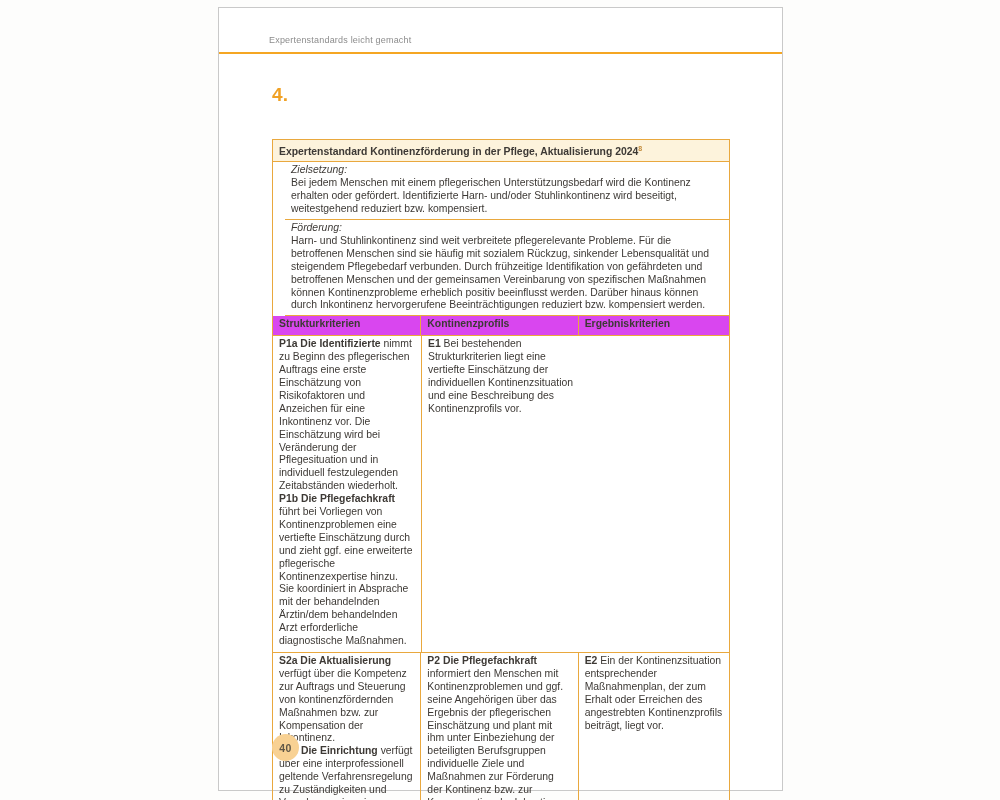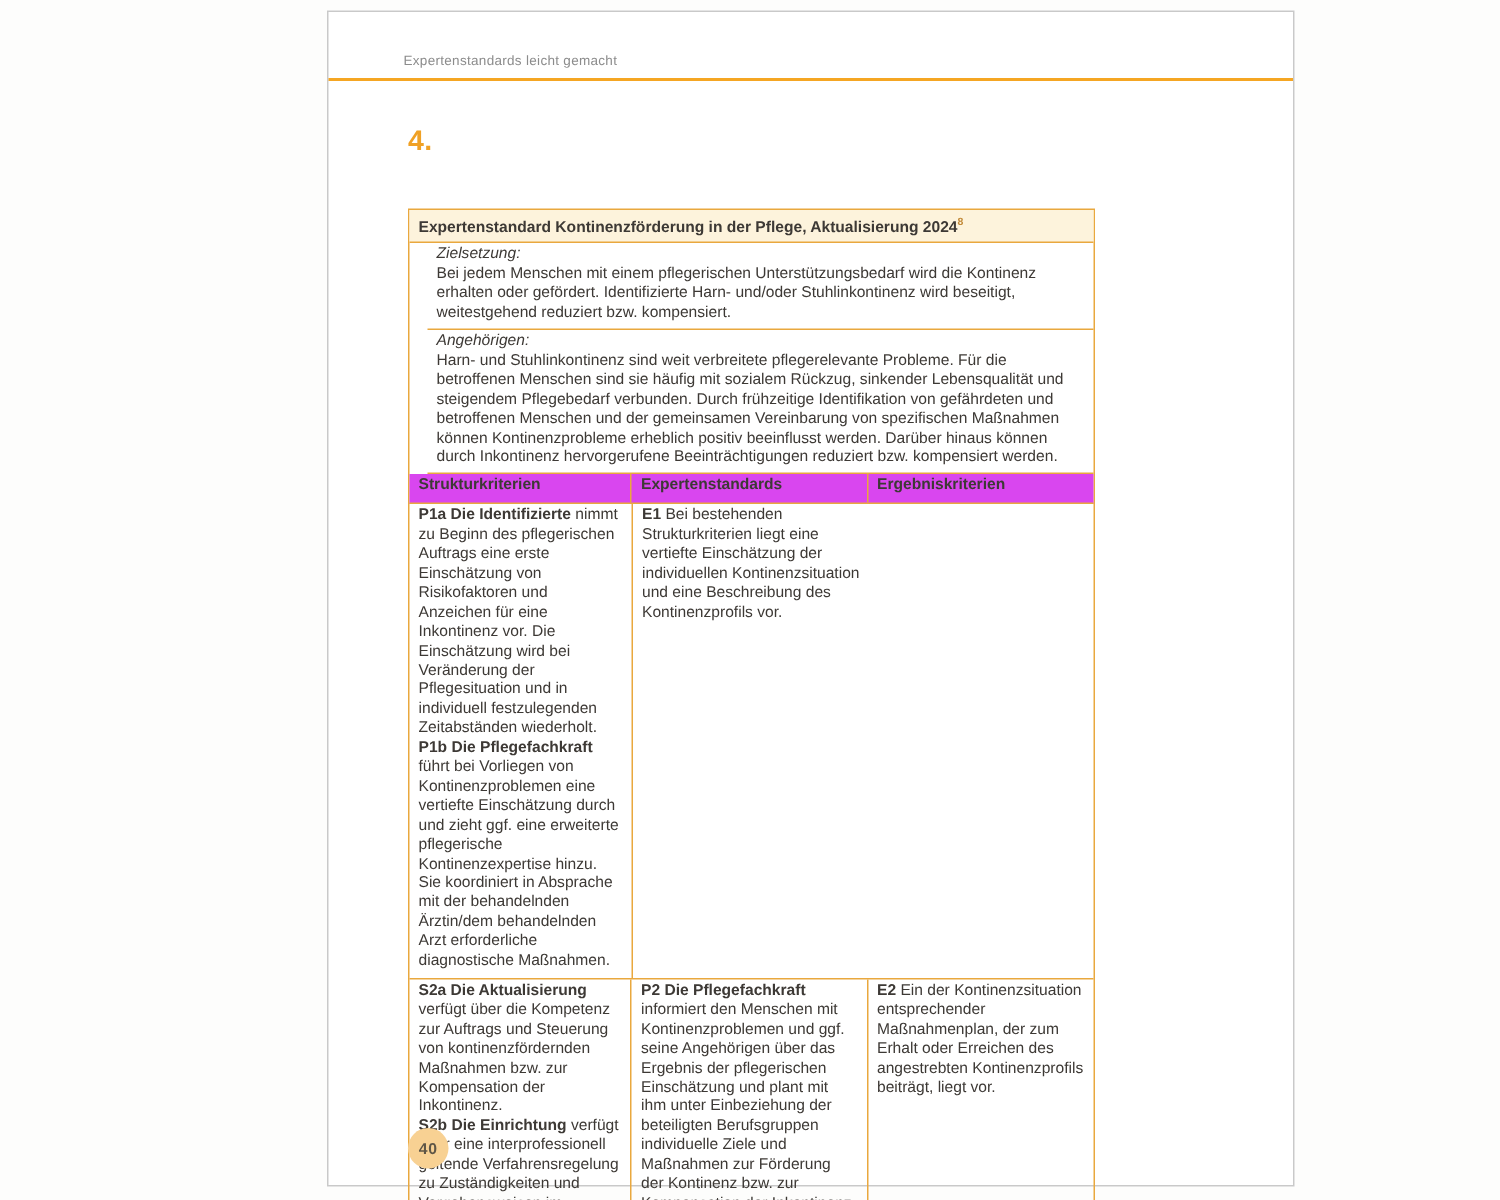--- a/index.html
+++ b/index.html
@@ -2,21 +2,21 @@
 <html lang="de"><head>
 <meta charset="utf-8">
 <style>
   * { margin: 0; padding: 0; box-sizing: border-box; }
   html, body { width: 1000px; height: 800px; background: #ffffff; overflow: hidden; }
   body { font-family: "Liberation Sans", "DejaVu Sans", sans-serif; color: #3d3935; }
 
   .canvas { position: relative; width: 1000px; height: 800px; background: #fdfdfc; }
 
   .page {
-    position: absolute; left: 218px; top: 7px; width: 645px; height: 784px;
+    position: absolute; left: 218px; top: 7px; width: 565px; height: 784px;
     background: #ffffff; border: 1px solid #c9c9c9;
   }
 
   .running-head {
     height: 46px; display: flex; align-items: flex-end;
     padding: 0 0 7px 50px;
     border-bottom: 2px solid #f5a623;
   }
   .running-head span { font-size: 9px; letter-spacing: 0.2px; color: #8c8c8c; }
 
@@ -48,21 +48,21 @@
   .t-cols .t-col:nth-child(2) { width: 158px; }
   .t-cols .t-col:nth-child(3) { width: 152px; }
   .t-row { border-bottom: 1px solid #e9a83e; }
   .t-row:last-child { border-bottom: none; }
   .t-row .t-col p { margin: 0; }
   .row-1 .t-col { min-height: 211px; }
   .row-2 .t-col { min-height: 206px; }
   b.lead { font-weight: bold; }
 
   .page-number-badge {
-    position: absolute; left: 53px; top: 744px;
+    position: absolute; left: 53px; top: 726px;
     width: 27px; height: 27px; border-radius: 50%;
     background: #f8d193; color: #5f5646;
     display: flex; align-items: center; justify-content: center;
     font-size: 10.5px; font-weight: bold; letter-spacing: 0.5px;
   }
 </style>
 </head>
 <body>
 
 <div class="canvas">
@@ -81,27 +81,27 @@
       <div class="t-title">
         <span>Expertenstandard Kontinenzförderung in der Pflege, Aktualisierung 2024</span><sup>8</sup>
       </div>
 
       <div class="t-block">
         <span class="lbl">Zielsetzung:</span>
         <span>Bei jedem Menschen mit einem pflegerischen Unterstützungsbedarf wird die Kontinenz erhalten oder gefördert. Identifizierte Harn- und/oder Stuhlinkontinenz wird beseitigt, weitestgehend reduziert bzw. kompensiert.</span>
       </div>
 
       <div class="t-block">
-        <span class="lbl">Angehörigen:</span>
+        <span class="lbl">Förderung:</span>
         <span>Harn- und Stuhlinkontinenz sind weit verbreitete pflegerelevante Probleme. Für die betroffenen Menschen sind sie häufig mit sozialem Rückzug, sinkender Lebensqualität und steigendem Pflegebedarf verbunden. Durch frühzeitige Identifikation von gefährdeten und betroffenen Menschen und der gemeinsamen Vereinbarung von spezifischen Maßnahmen können Kontinenzprobleme erheblich positiv beeinflusst werden. Darüber hinaus können durch Inkontinenz hervorgerufene Beeinträchtigungen reduziert bzw. kompensiert werden.</span>
       </div>
 
       <div class="t-cols t-cols-header">
         <div class="t-col">Strukturkriterien</div>
-        <div class="t-col">Expertenstandards</div>
+        <div class="t-col">Kontinenzprofils</div>
         <div class="t-col">Ergebniskriterien</div>
       </div>
 
       <div class="t-cols t-row row-1">
         <div class="t-col">
           <p><b class="lead">P1a Die Identifizierte</b> <span>nimmt zu Beginn des pflegerischen Auftrags eine erste Einschätzung von Risikofaktoren und Anzeichen für eine Inkontinenz vor. Die Einschätzung wird bei Veränderung der Pflegesituation und in individuell festzulegenden Zeitabständen wiederholt.</span></p>
           <p><b class="lead">P1b Die Pflegefachkraft</b> <span>führt bei Vorliegen von Kontinenzproblemen eine vertiefte Einschätzung durch und zieht ggf. eine erweiterte pflegerische Kontinenzexpertise hinzu. Sie koordiniert in Absprache mit der behandelnden Ärztin/dem behandelnden Arzt erforderliche diagnostische Maßnahmen.</span></p>
         </div>
         <div class="t-col">
           <p><b class="lead">E1</b> <span>Bei bestehenden Strukturkriterien liegt eine vertiefte Einschätzung der individuellen Kontinenzsituation und eine Beschreibung des Kontinenzprofils vor.</span></p>

